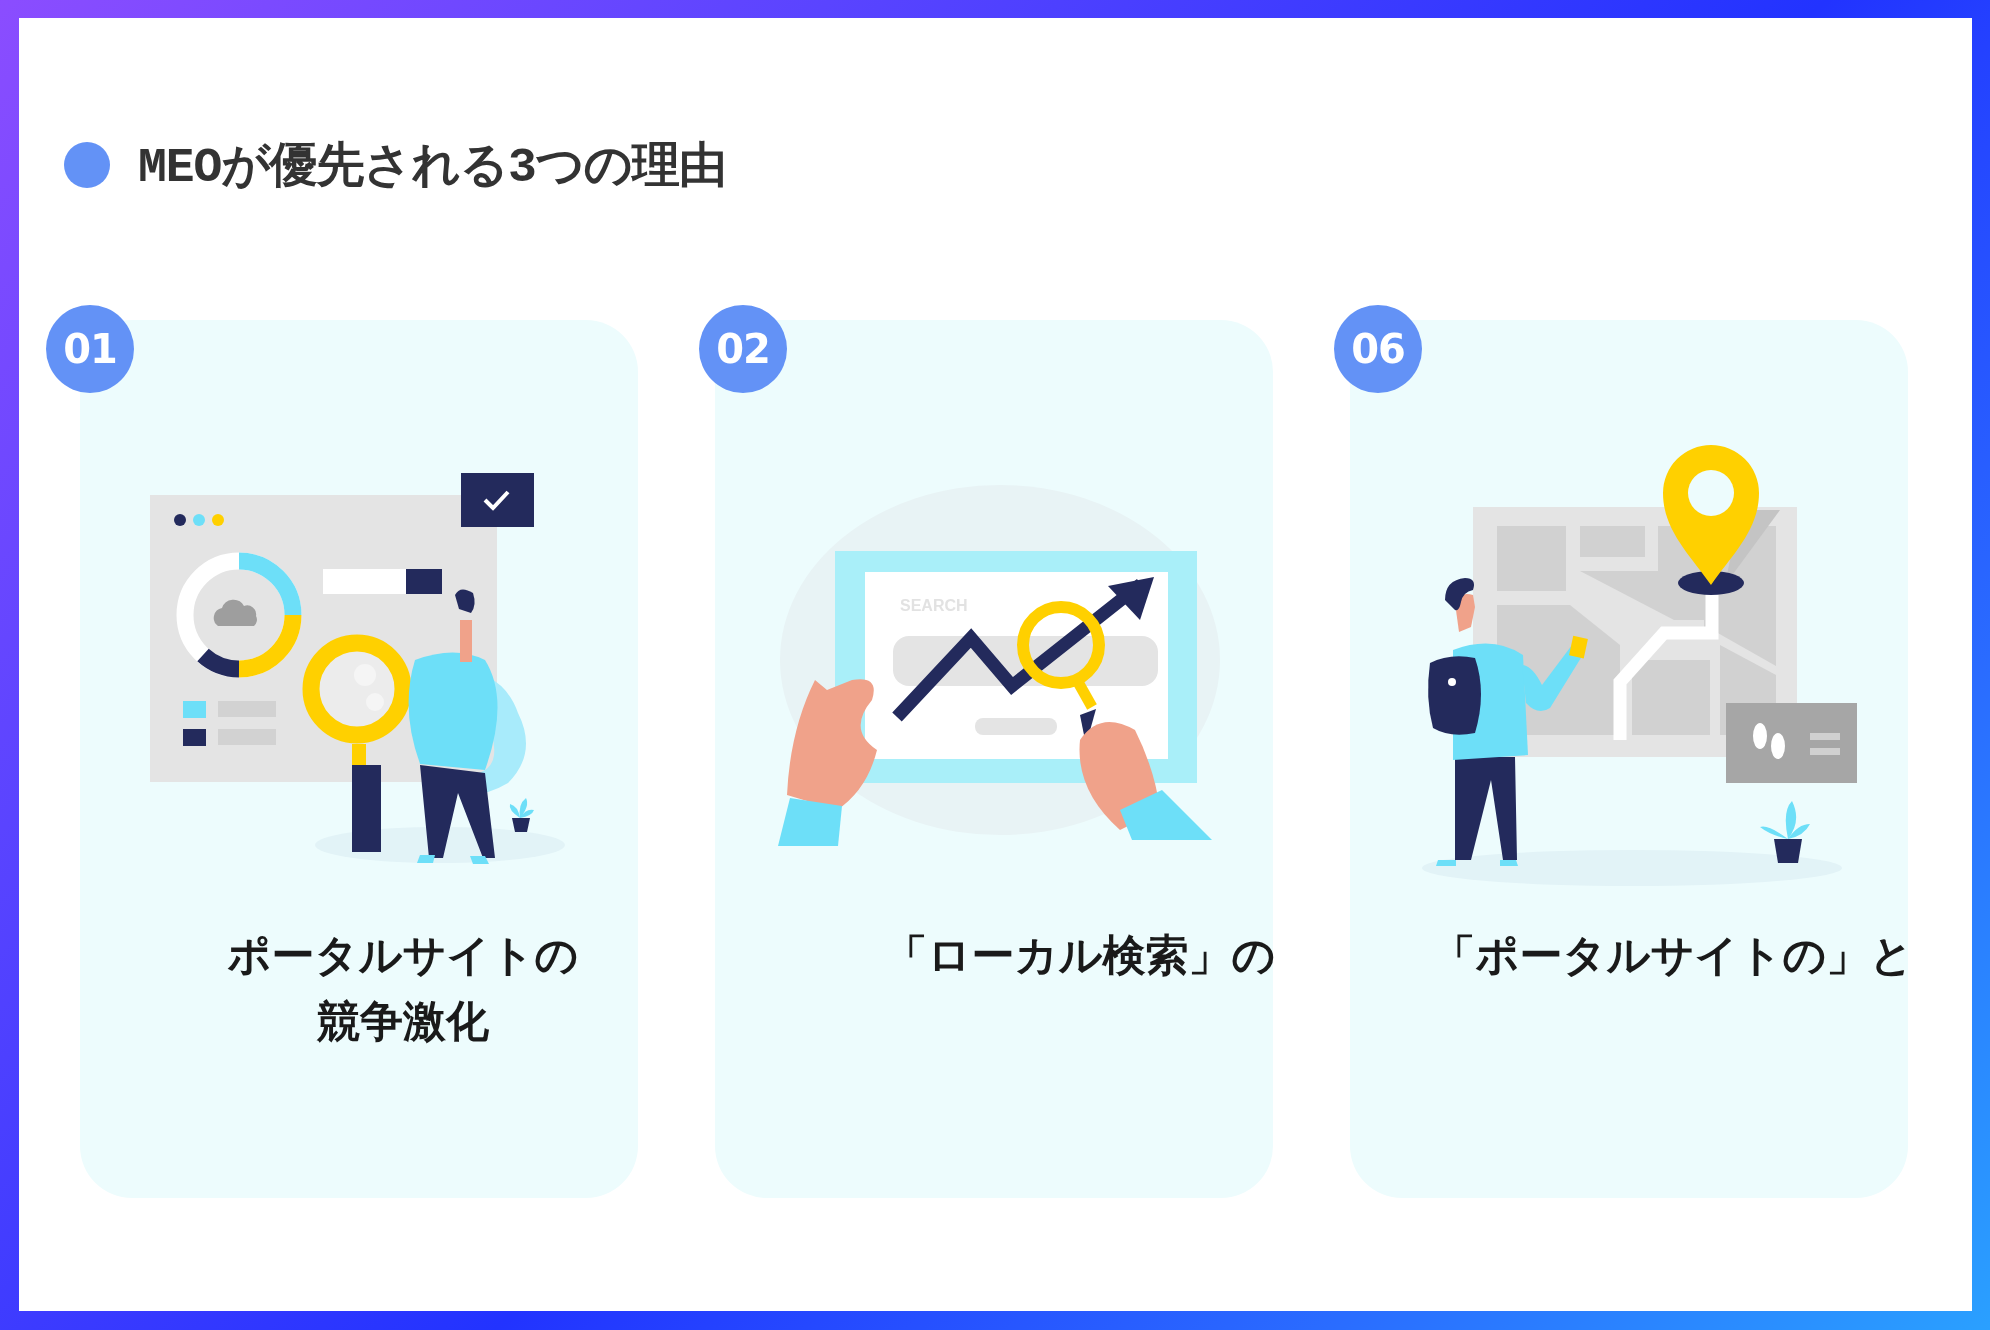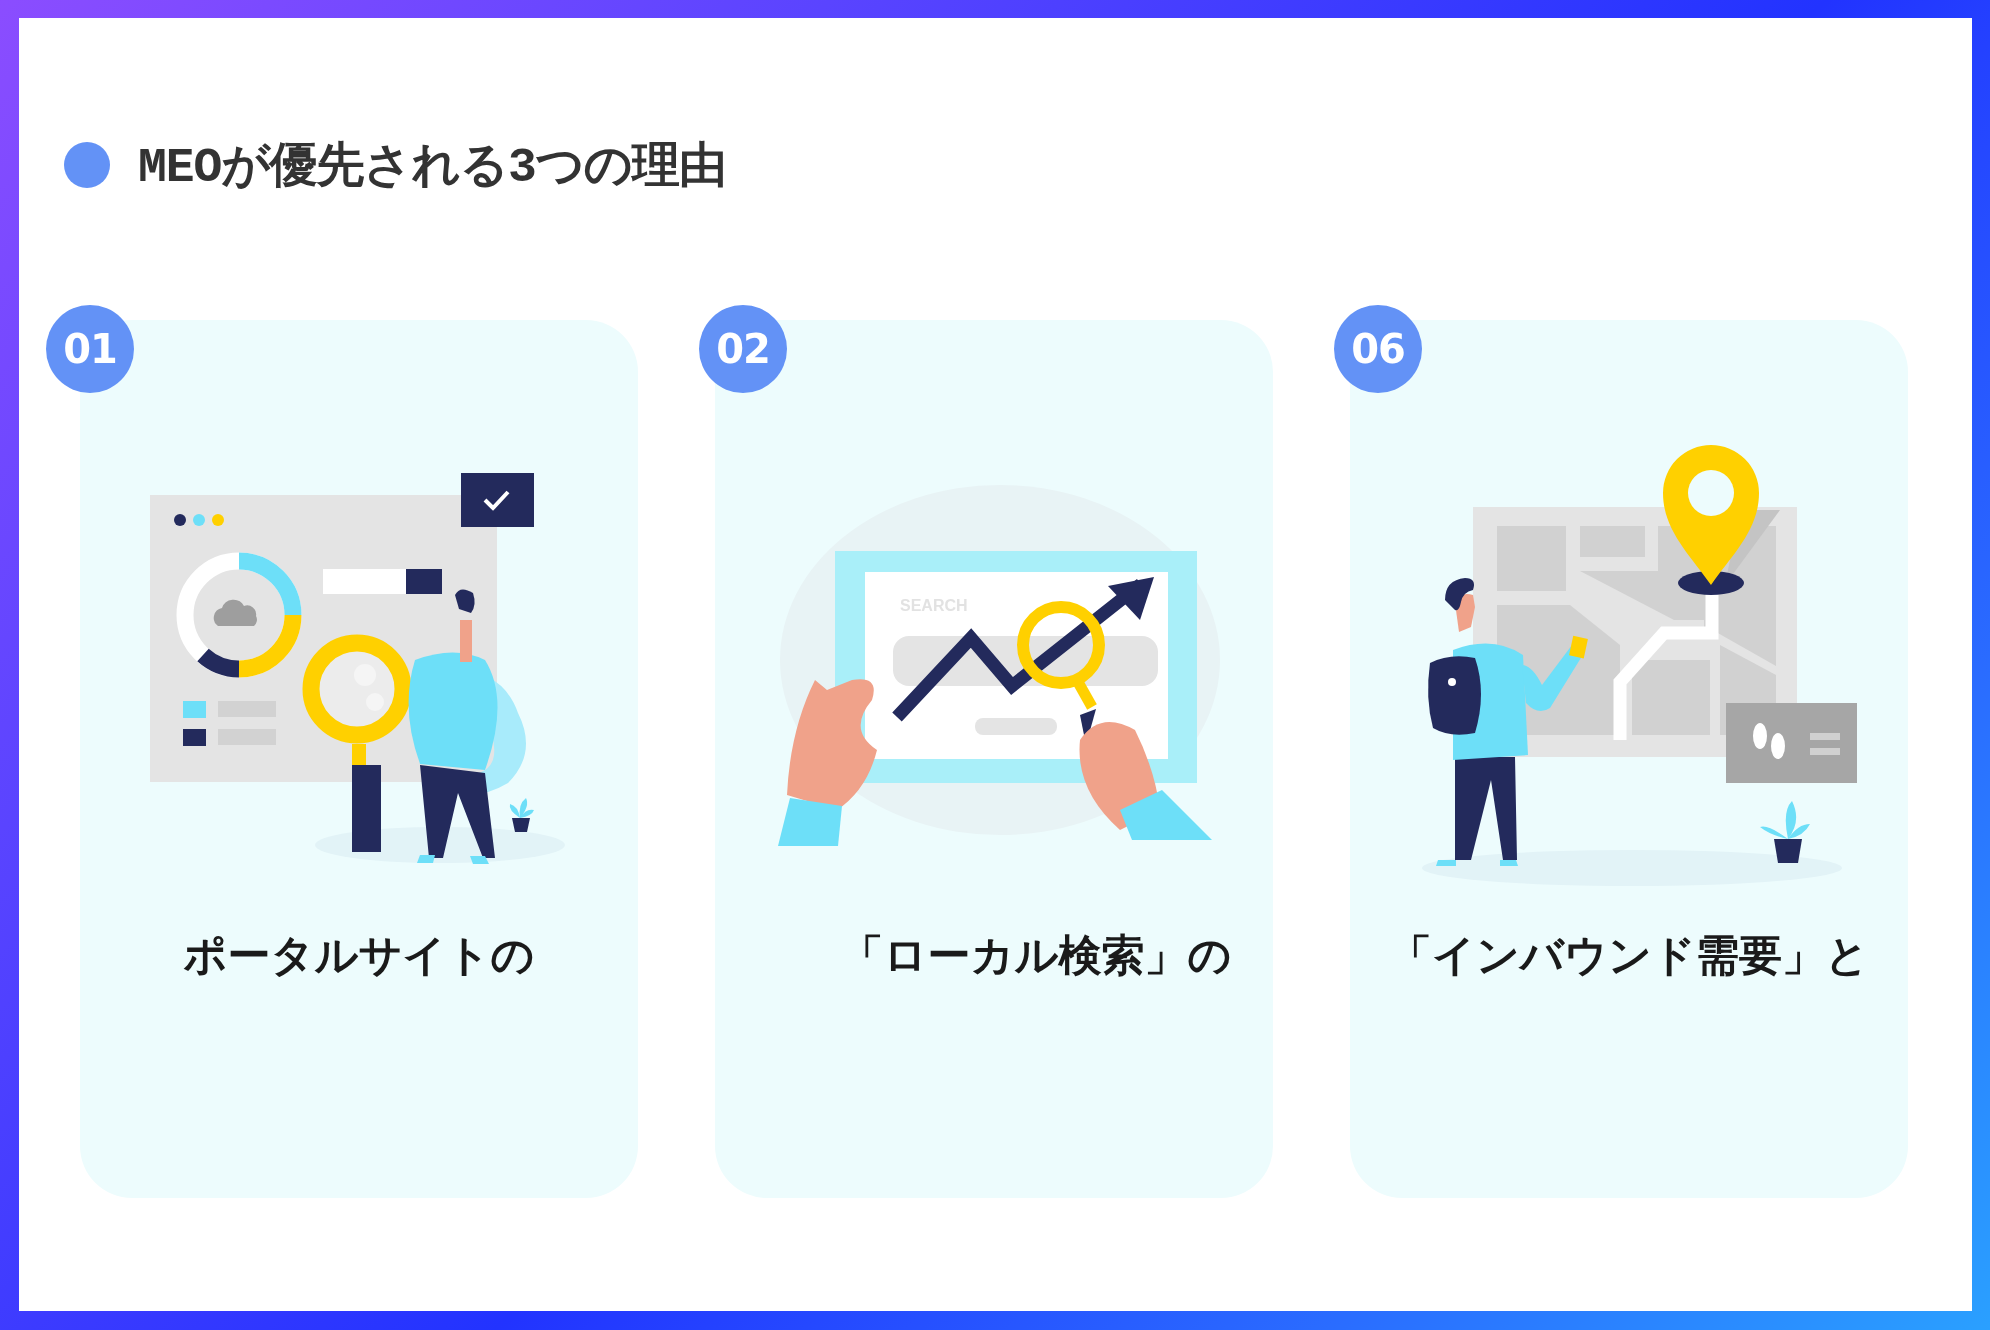--- a/index.html
+++ b/index.html
@@ -35,20 +35,21 @@
     display: flex; align-items: center; justify-content: center;
     font-size: 40px; font-weight: bold; letter-spacing: -1px;
   }
   .illus {
     position: absolute; overflow: visible;
   }
   .card-text {
     position: absolute; top: 922px; width: 558px; text-align: center;
     font-size: 43px; font-weight: bold; color: #1a1a1a; line-height: 66px;
     white-space: nowrap;
+    padding-left: 44px;
   }
   .card-text span { display: block; }
 </style>
 </head>
 <body>
 
 <div class="frame"></div>
 
 <div class="title-row">
   <div class="title-dot"></div>
@@ -96,20 +97,21 @@
   <path d="M455 595 q5 -10 18 -2 q4 12 -2 20 l-12 -4 z" fill="#232a5c"></path>
   <path d="M420 765 l65 8 l10 85 l-12 0 l-25 -65 l-15 65 l-14 0 z" fill="#232a5c"></path>
   <path d="M420 855 l15 0 l-2 8 l-16 0 z M470 856 l15 0 l4 8 l-16 0 z" fill="#6ddff8"></path>
 
   <path d="M512 818 l18 0 l-3 14 l-12 0 z" fill="#232a5c"></path>
   <path d="M520 818 q-12 -8 -10 -14 q8 2 10 14 q-2 -14 6 -20 q4 8 -6 20 q6 -10 14 -8 q-2 6 -14 8" fill="#6ddff8"></path>
 </svg>
 
 <div class="card-text" style="left:80px">
   <span>ポータルサイトの</span>
+  <span>競争激化</span>
 </div>
 
 <div class="card" style="left:715px"></div>
 <div class="badge" style="left:699px">02</div>
 
 <svg class="illus" style="left:770px; top:470px" width="460" height="390" viewBox="770 470 460 390">
   <ellipse cx="1000" cy="660" rx="220" ry="175" fill="#e8f3f5"></ellipse>
   <rect x="835" y="551" width="362" height="232" fill="#a9eff9"></rect>
   <rect x="865" y="572" width="303" height="187" fill="#ffffff"></rect>
   <text x="900" y="611" font-family="Liberation Sans, sans-serif" font-weight="bold" font-size="16" fill="#e2e2e2">SEARCH</text>
@@ -169,14 +171,14 @@
   <path d="M1453 650 q40 -15 70 5 l5 100 l-75 5 z" fill="#6ddff8"></path>
   <path d="M1522 665 q10 0 20 20 l30 -40 l12 8 l-34 55 q-12 8 -24 -5 z" fill="#6ddff8"></path>
   <rect x="1571" y="637" width="15" height="20" fill="#ffd000" transform="rotate(12 1578 647)"></rect>
   <path d="M1455 603 q5 -12 18 -8 l2 12 l-4 20 l-12 5 z" fill="#f0a28a"></path>
   <path d="M1445 600 q0 -20 20 -22 q12 0 8 12 q-10 2 -12 12 q-2 10 -6 8 z" fill="#232a5c"></path>
   <path d="M1430 663 q20 -10 45 -5 q12 35 0 75 q-25 5 -42 -5 q-8 -30 -3 -65 z" fill="#232a5c"></path>
   <circle cx="1452" cy="682" r="4" fill="#ffffff"></circle>
 </svg>
 
 <div class="card-text" style="left:1350px">
-  <span>「インバウンド需要」と</span>
+  <span>「ポータルサイトの」と</span>
 </div>
 
 </body></html>

